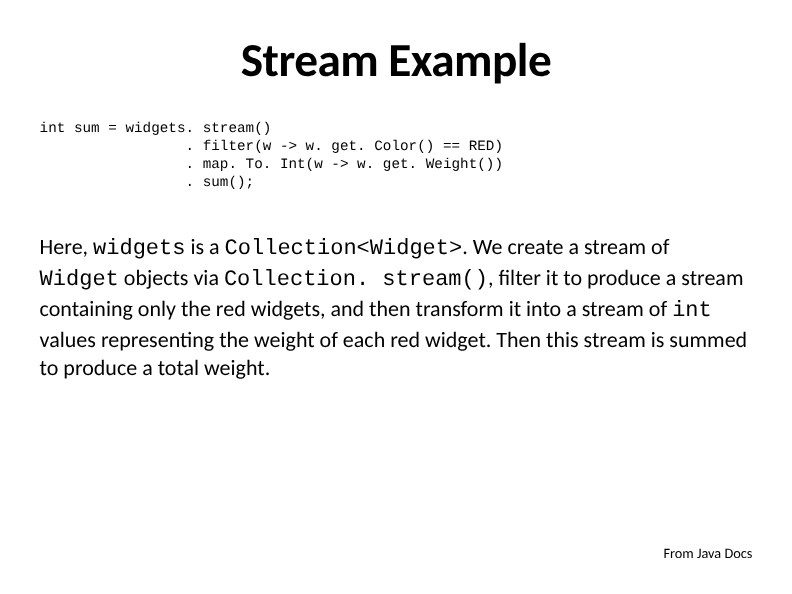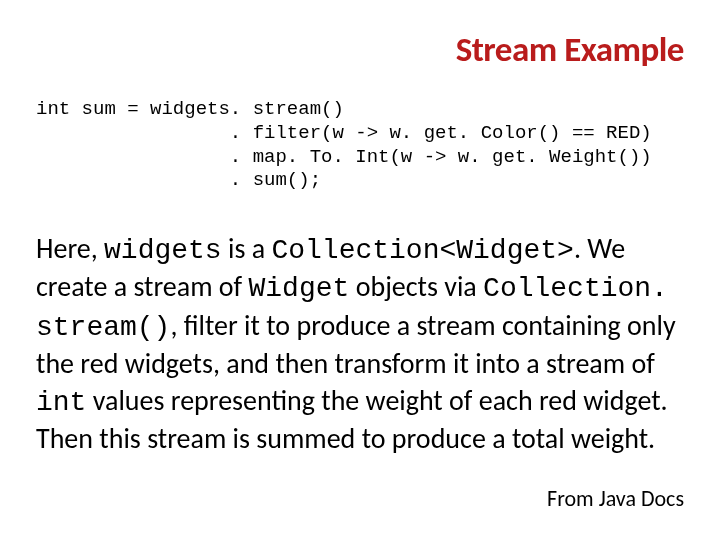--- a/index.html
+++ b/index.html
@@ -5,49 +5,49 @@
     * { margin: 0; padding: 0; box-sizing: border-box; }
     body {
       width: 720px;
       height: 540px;
       background: #fff;
       font-family: Calibri, Arial, sans-serif;
       padding: 28px 36px 28px 36px;
       position: relative;
     }
     .title {
-      text-align: right;
-      font-size: 35px;
+      text-align: center;
+      font-size: 43px;
       font-weight: bold;
-      color: #b91c1c;
+      color: #000000;
       margin-bottom: 28px;
       letter-spacing: -0.5px;
     }
     .code-block {
       font-family: "Courier New", Courier, monospace;
-      font-size: 19px;
+      font-size: 13px;
       color: #000;
       white-space: pre;
       margin-bottom: 38px;
       line-height: 1.25;
     }
     .body-text {
-      font-size: 28px;
+      font-size: 20px;
       color: #000;
       line-height: 1.3;
     }
     .body-text .mono {
       font-family: "Courier New", Courier, monospace;
     }
     .footer {
       position: absolute;
       bottom: 28px;
       right: 36px;
       text-align: right;
-      font-size: 22px;
+      font-size: 13px;
       color: #000;
       line-height: 1.25;
     }
   </style>
 </head>
 <body>
 
 <h1 class="title">Stream Example</h1>
 
 <div class="code-block"><span>int sum = widgets. stream()</span>

